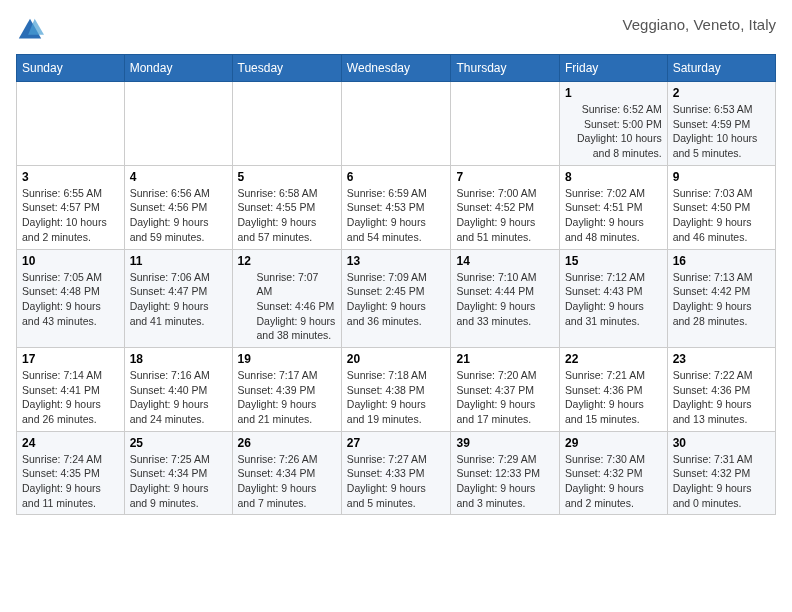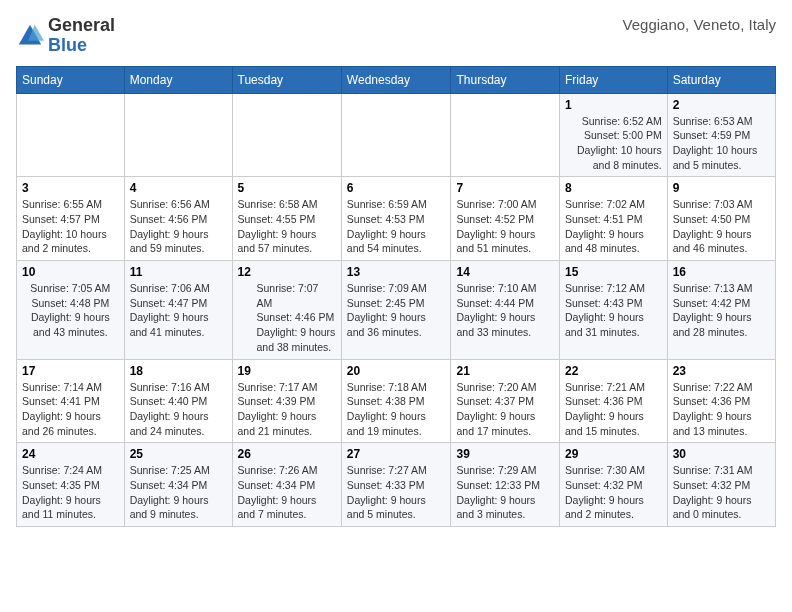--- a/index.html
+++ b/index.html
@@ -90,24 +90,20 @@
   </style>
 </head>
 <body>
 
 <div class="header-area">
   <div class="logo">
     <svg class="logo-icon" viewBox="0 0 30 30">
       <polygon points="15,3 27,24 3,24" fill="#2a6db5"></polygon>
       <polygon points="20,3 30,20 13,20" fill="#4a9fd4" opacity="0.7"></polygon>
     </svg>
-    <div class="logo-text">
-      <span class="logo-general">General</span><br>
-      <span class="logo-blue">Blue</span>
-    </div>
   </div>
   <div class="title-area">
     <div class="location-title">Veggiano, Veneto, Italy</div>
   </div>
 </div>
 
 <table>
   <thead>
     <tr>
     <th>Sunday</th>
@@ -179,21 +175,21 @@
         <td>
           <span class="day-number">9</span>
           <div class="day-info" style="white-space: pre-line;">Sunrise: 7:03 AM
 Sunset: 4:50 PM
 Daylight: 9 hours and 46 minutes.</div>
         </td>
       </tr>
       <tr>
         <td>
           <span class="day-number">10</span>
-          <div class="day-info" style="white-space: pre-line; text-align: center;">Sunrise: 7:05 AM
+          <div class="day-info" style="white-space: pre-line;">Sunrise: 7:05 AM
 Sunset: 4:48 PM
 Daylight: 9 hours and 43 minutes.</div>
         </td>
         <td>
           <span class="day-number">11</span>
           <div class="day-info" style="white-space: pre-line;">Sunrise: 7:06 AM
 Sunset: 4:47 PM
 Daylight: 9 hours and 41 minutes.</div>
         </td>
         <td>

